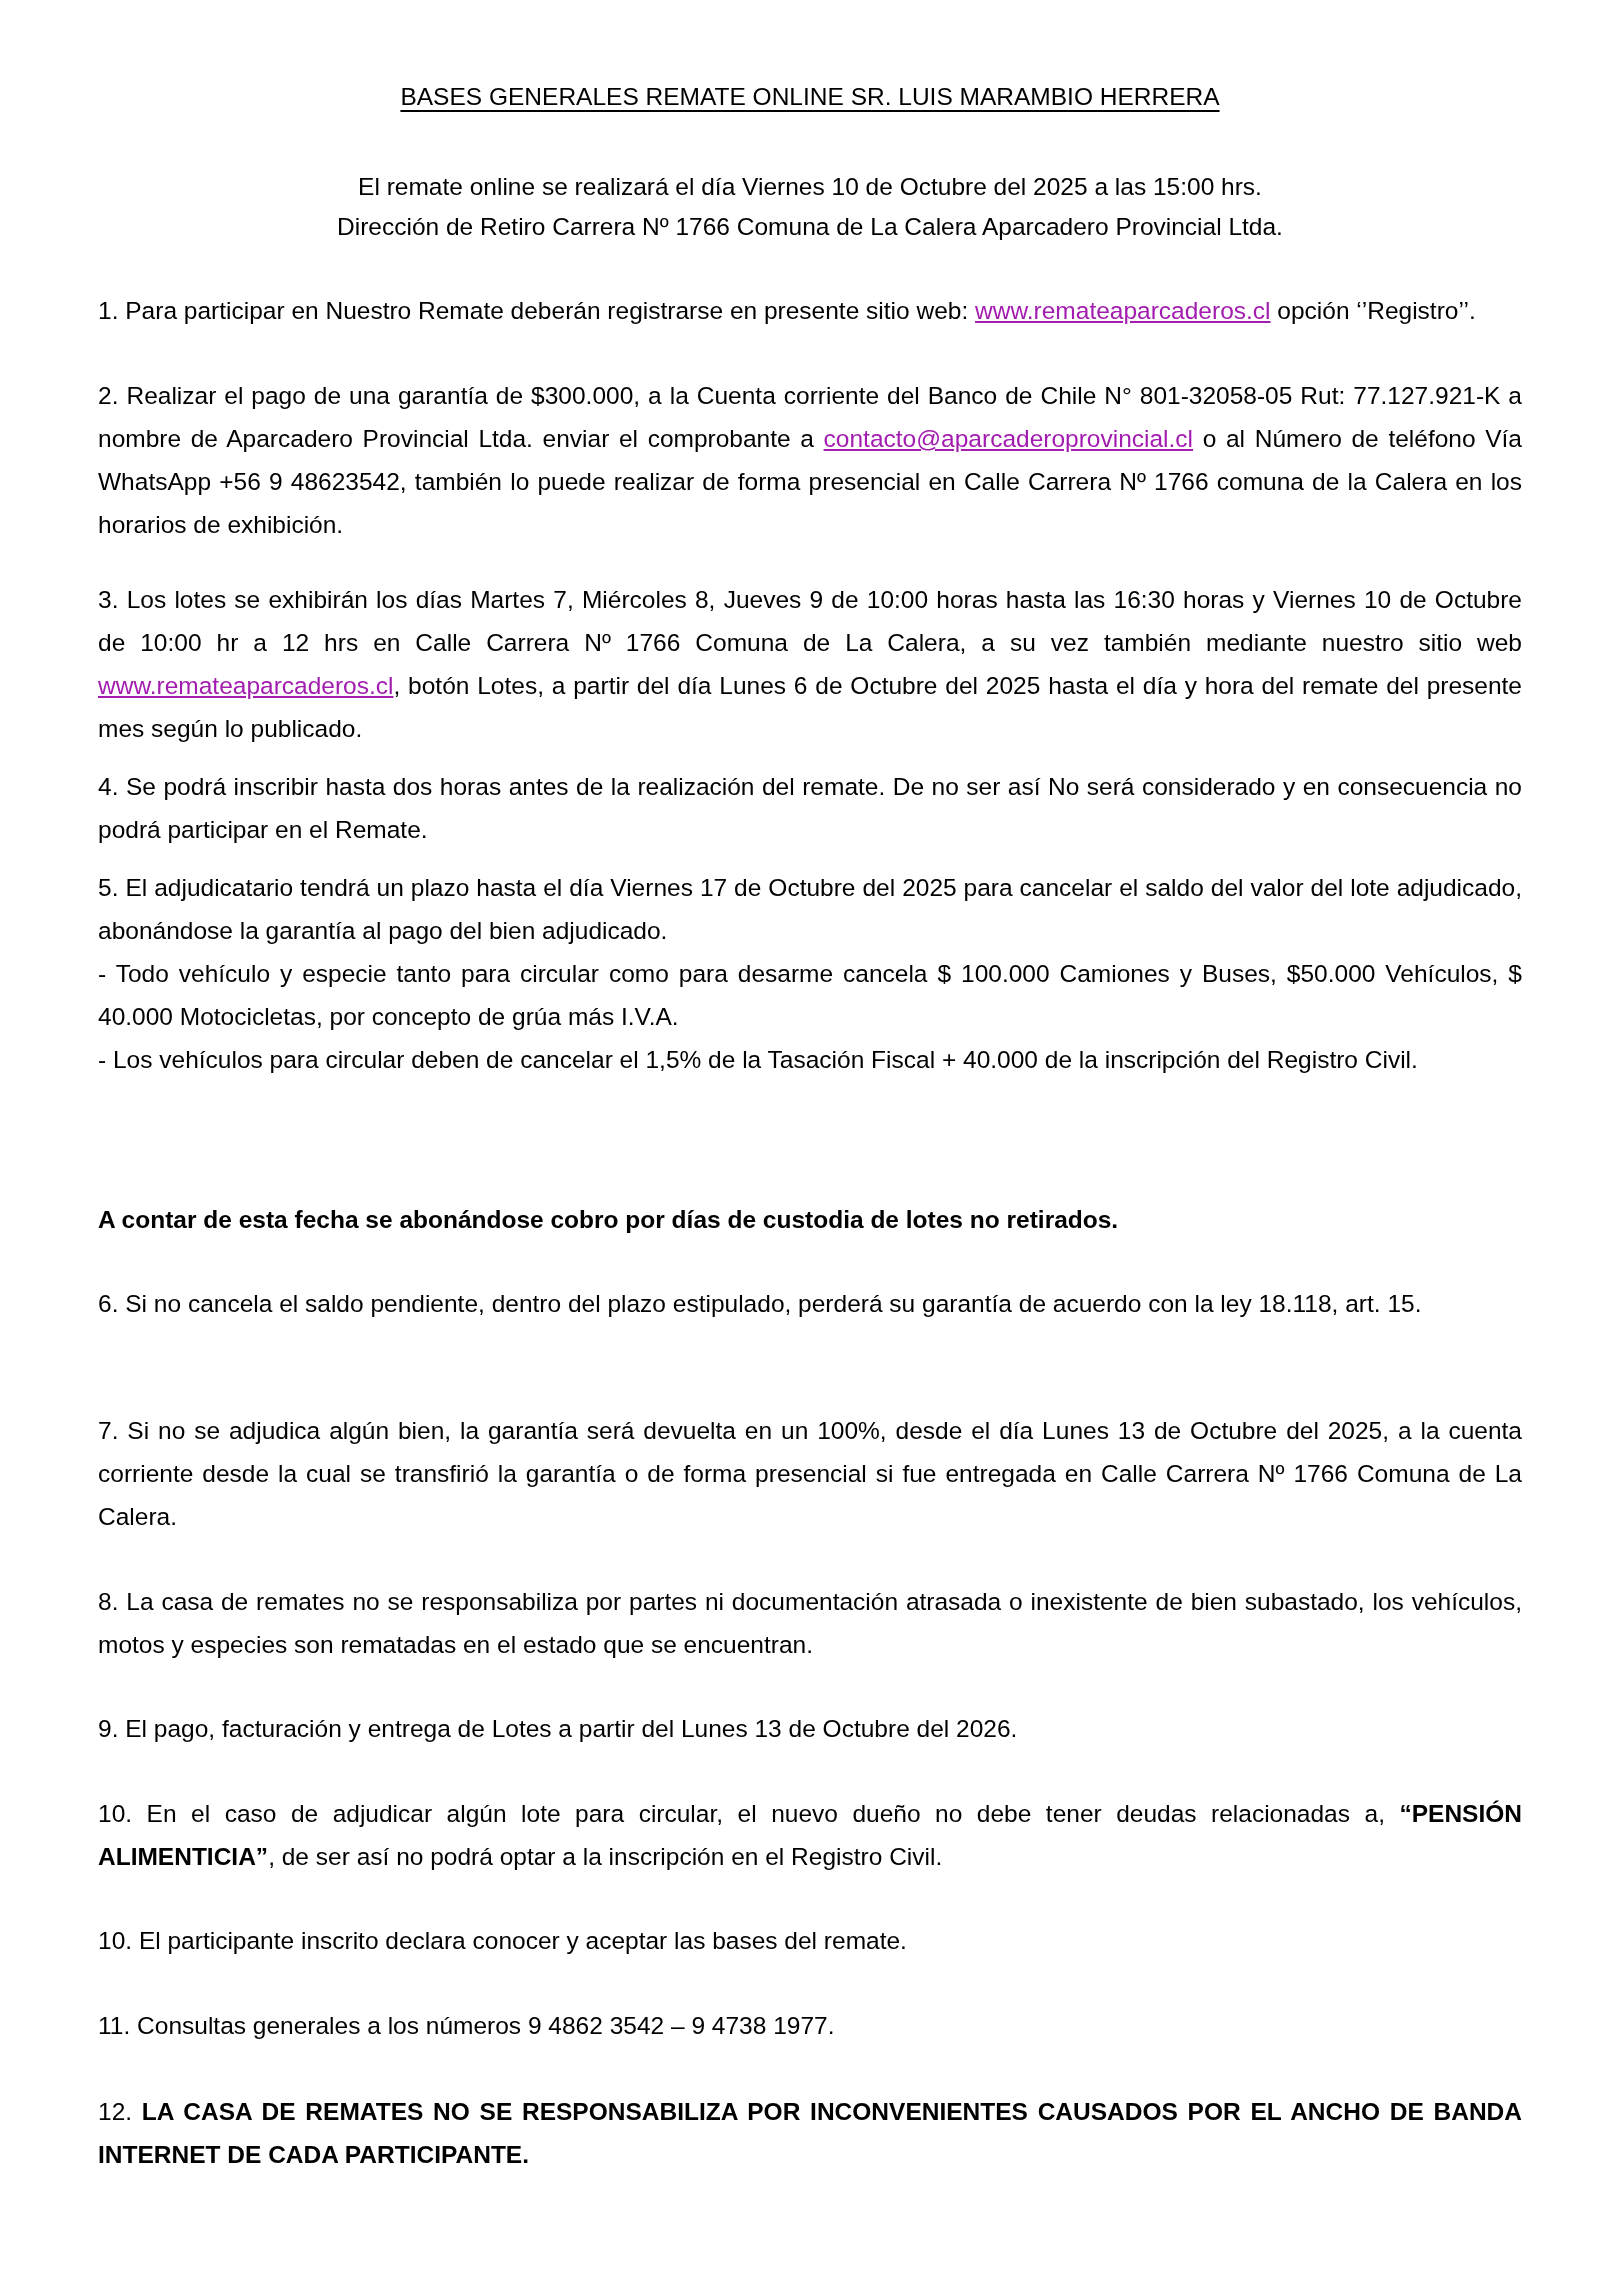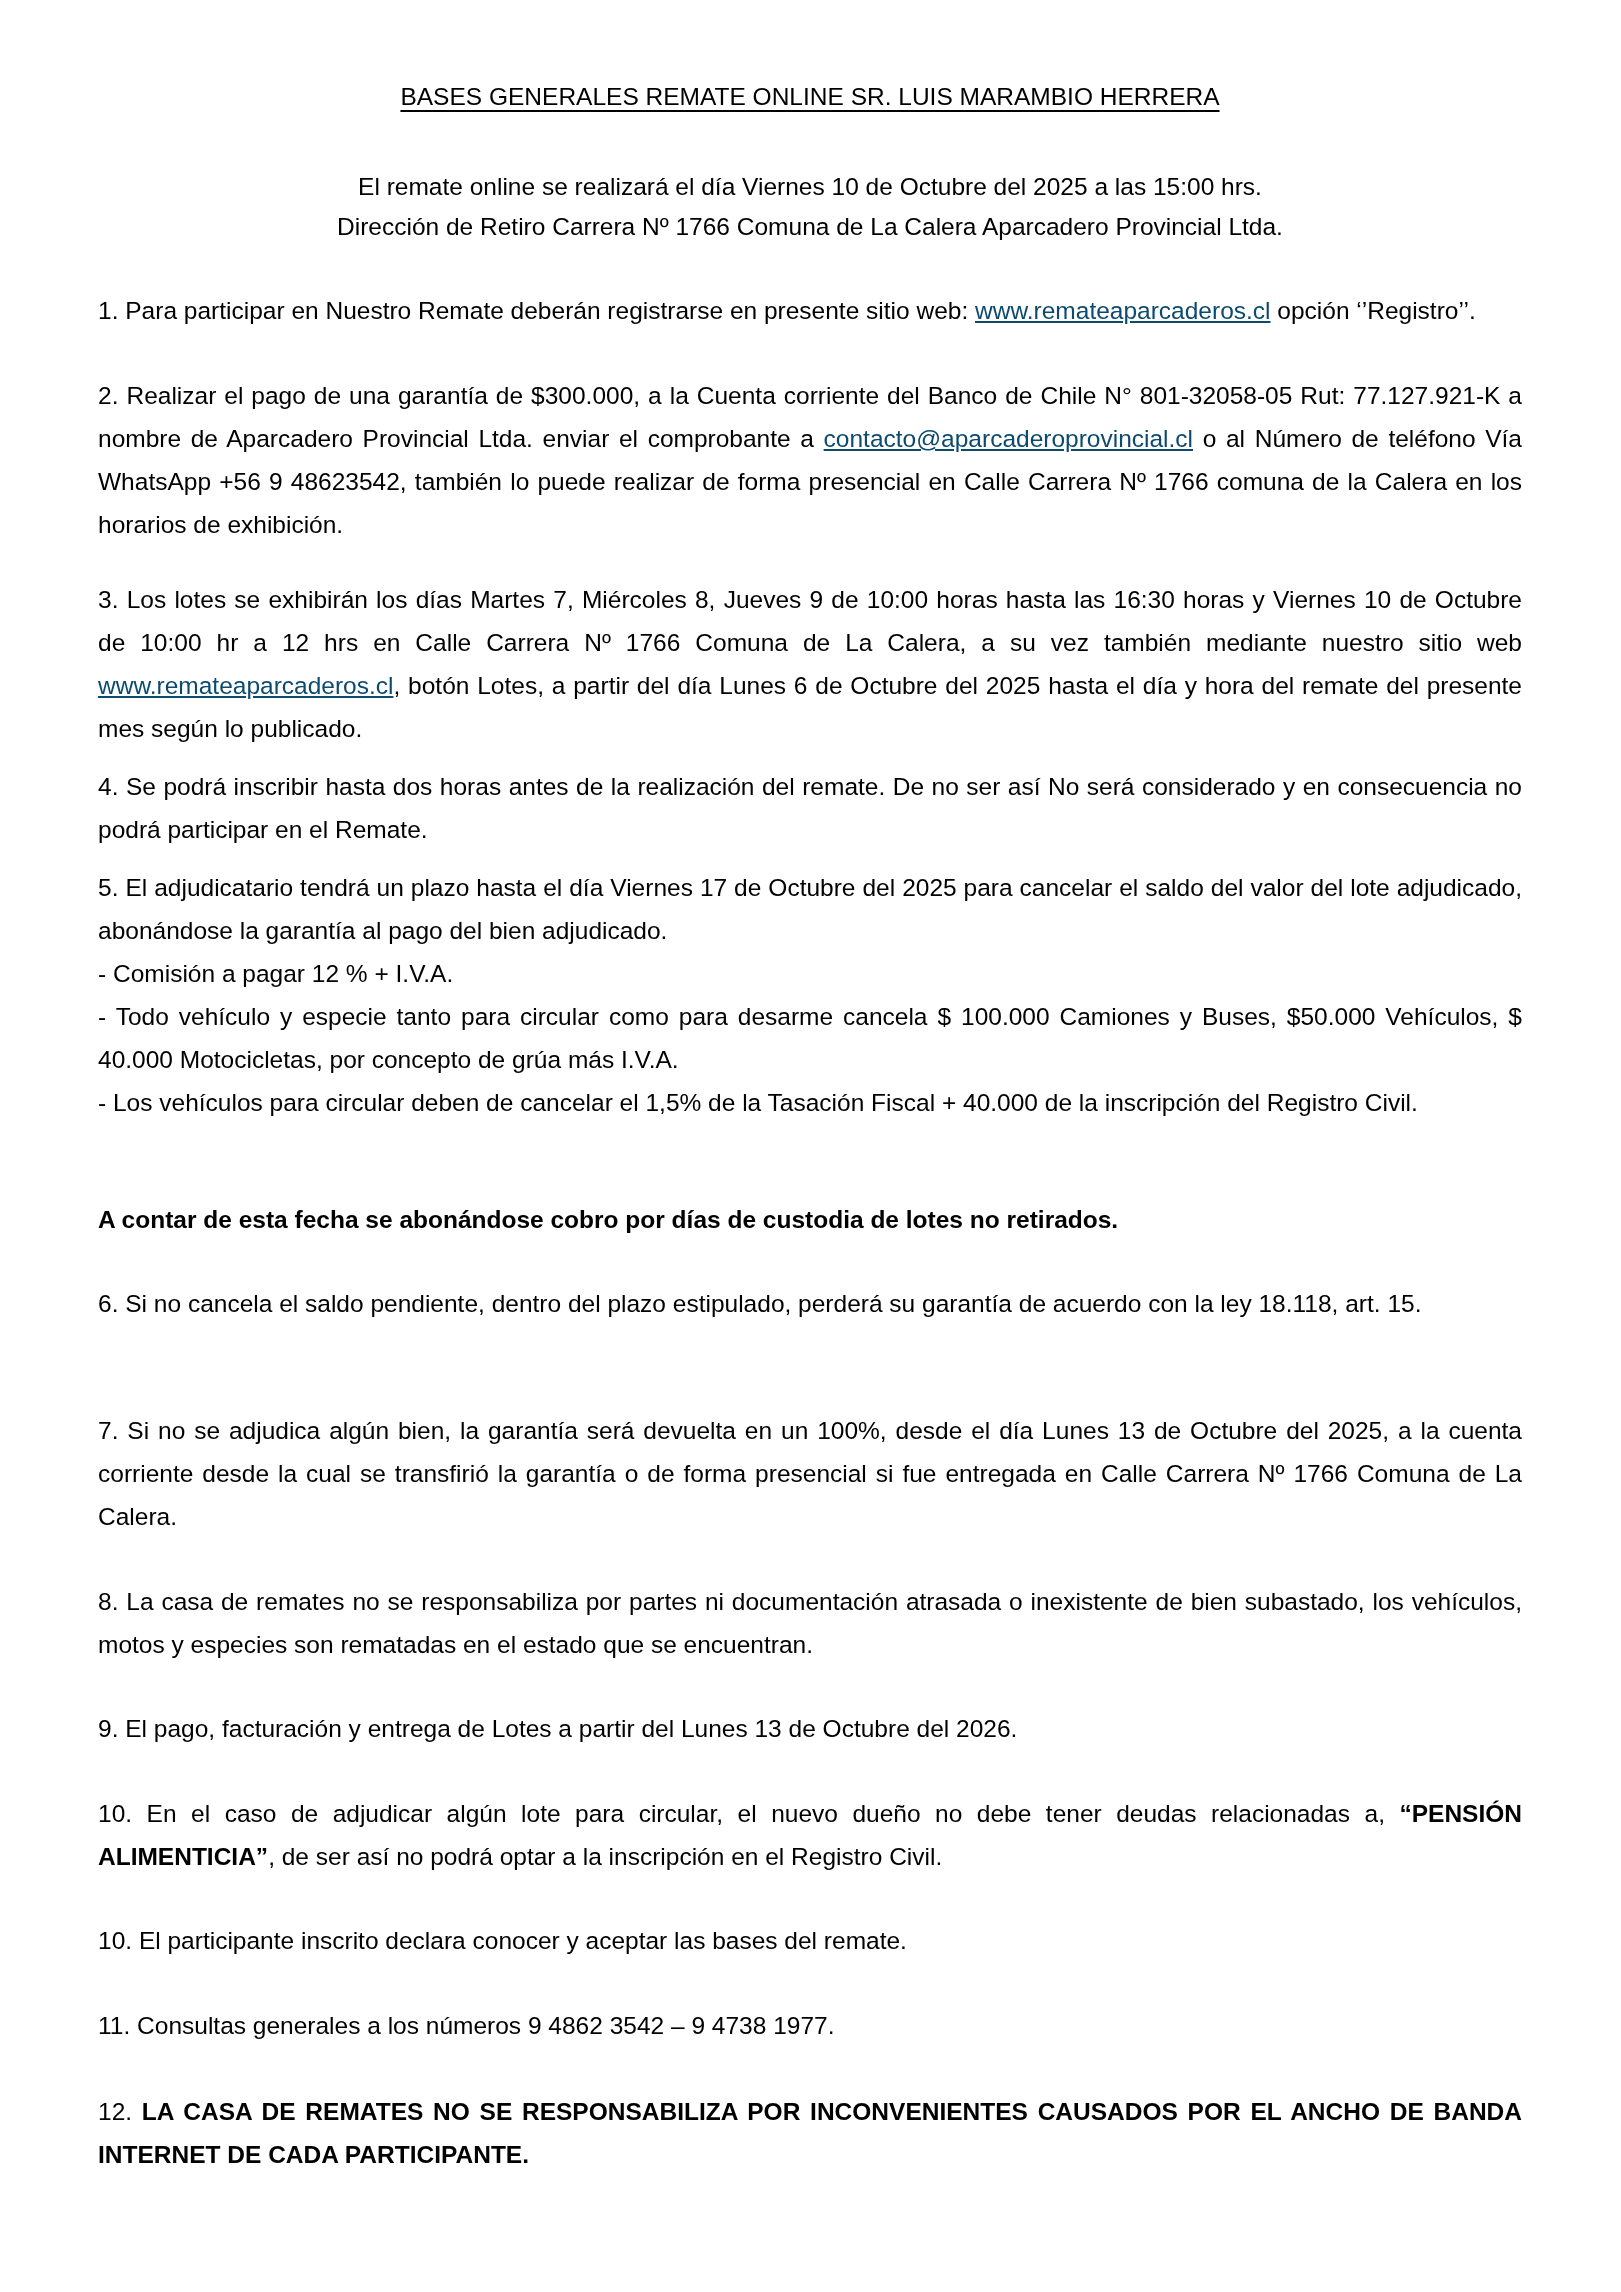--- a/index.html
+++ b/index.html
@@ -6,21 +6,21 @@
   body {
     width: 1621px; height: 2293px; position: relative; overflow: hidden;
     font-family: "Liberation Sans", "DejaVu Sans", sans-serif;
     color: #000000;
   }
   .page { position: absolute; left: 98px; top: 0; width: 1424px; }
   .line-block { position: absolute; left: 0; width: 1424px; font-size: 24.5px; line-height: 43px; }
   .center { text-align: center; }
   .justify { text-align: justify; }
   .title { text-decoration: underline; text-decoration-thickness: 2px; text-underline-offset: 4.9px; }
-  a.link { color: #0c4a6e; text-decoration: underline; margin-top: 48px; }
+  a.link { color: #a21caf; text-decoration: underline; margin-top: 48px; }
   b, .bold { font-weight: bold; }
   .para-line { display: block; }
 </style>
 </head>
 <body>
 
 <div class="page">
 
   <div class="line-block center" style="top:75px;">
     <span class="title">BASES GENERALES REMATE ONLINE SR. LUIS MARAMBIO HERRERA</span>
@@ -49,21 +49,20 @@
   </div>
 
   <div class="line-block justify" style="top:765px;">
     <span>4.</span>
     <span>Se podrá inscribir hasta dos horas antes de la realización del remate. De no ser así No será considerado y en consecuencia no podrá participar en el Remate.</span>
   </div>
 
   <div class="line-block justify" style="top:866px;">
     <span>5.</span>
     <span>El adjudicatario tendrá un plazo hasta el día Viernes 17 de Octubre del 2025 para cancelar el saldo del valor del lote adjudicado, abonándose la garantía al pago del bien adjudicado.</span>
-    <span class="para-line">- Comisión a pagar 12 % + I.V.A.</span>
     <span class="para-line">- Todo vehículo y especie tanto para circular como para desarme cancela $ 100.000 Camiones y Buses, $50.000 Vehículos, $ 40.000 Motocicletas, por concepto de grúa más I.V.A.</span>
     <span class="para-line">- Los vehículos para circular deben de cancelar el 1,5% de la Tasación Fiscal + 40.000 de la inscripción del Registro Civil.</span>
   </div>
 
   <div class="line-block" style="top:1198px;">
     <span class="bold">A contar de esta fecha se abonándose cobro por días de custodia de lotes no retirados.</span>
   </div>
 
   <div class="line-block justify" style="top:1282px;">
     <span>6.</span>

